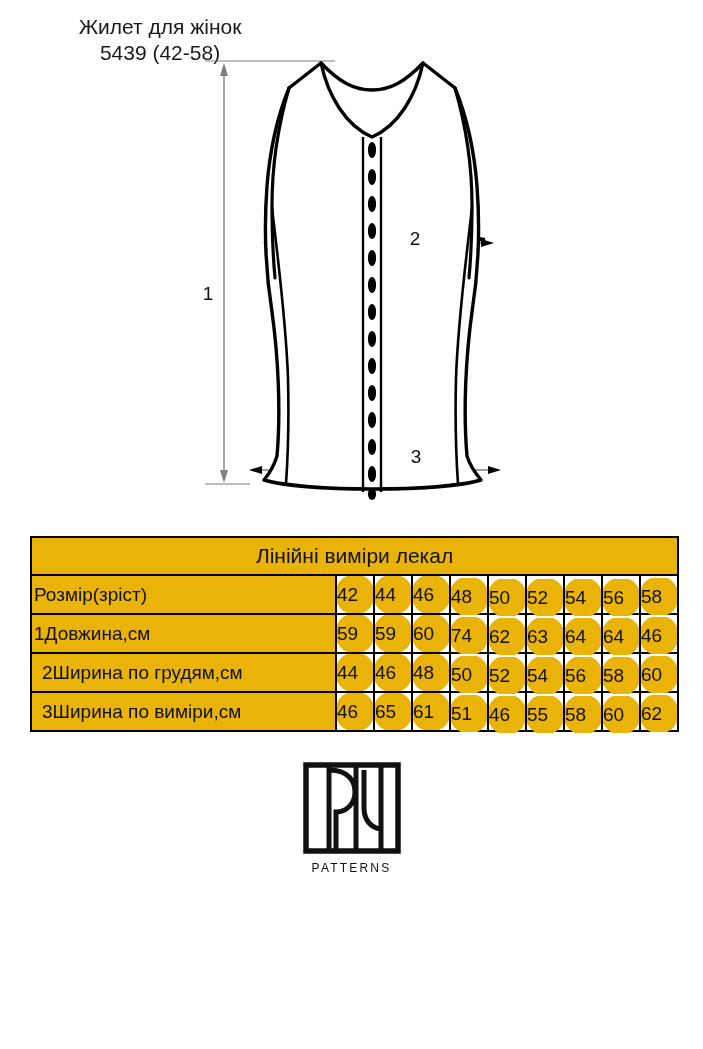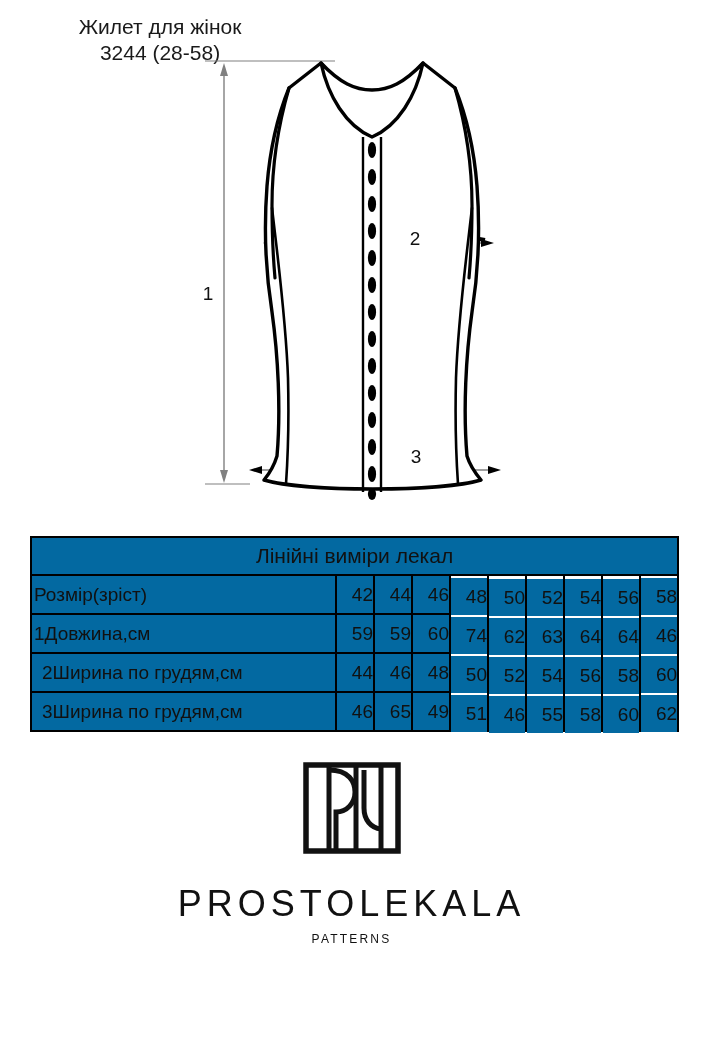--- a/index.html
+++ b/index.html
@@ -49,41 +49,42 @@
     width: 645px;
     border-collapse: collapse;
     table-layout: fixed;
   }
   #measure-table td, #measure-table th {
     border: 2px solid #000;
     padding: 0;
     font-weight: normal;
     font-size: 19px;
     color: #111;
-    background: #0369a1;
+    background: #eab308;
   }
   #measure-table .tbl-title {
     height: 36px;
     text-align: center;
     font-size: 21px;
     vertical-align: middle;
   }
   #measure-table .row-label {
     height: 37px;
     text-align: left;
     padding-left: 2px;
     vertical-align: middle;
     white-space: nowrap;
     overflow: hidden;
   }
   #measure-table .row-label.indent { padding-left: 10px; margin-left: 45px; }
   #measure-table .val {
-    text-align: right;
+    text-align: left;
     vertical-align: middle;
     height: 37px;
+    border-radius: 17px;
   }
   
   #measure-table .val.v0 { font-size: 19px; }
   #measure-table .val.v1 { font-size: 19px; }
   #measure-table .val.v2 { font-size: 19px; }
   #measure-table .val.v3 { font-size: 19px; position: relative; top: 2px; }
   #measure-table .val.v4 { font-size: 19px; position: relative; top: 3px; }
   #measure-table .val.v5 { font-size: 19px; position: relative; top: 3px; }
   #measure-table .val.v6 { font-size: 19px; position: relative; top: 3px; }
   #measure-table .val.v7 { font-size: 19px; position: relative; top: 3px; }
@@ -117,21 +118,21 @@
     letter-spacing: 2.2px;
     font-weight: normal;
     color: #111;
   }
 </style>
 </head>
 <body>
 
 <div id="title-block">
   <div class="title-line">Жилет для жінок</div>
-  <div class="title-line">3244 (28-58)</div>
+  <div class="title-line">5439 (42-58)</div>
 </div>
 
 <svg id="tech-drawing" viewBox="0 0 703 525">
 
   <g stroke="#808080" stroke-width="1.2" fill="none">
     <line x1="205" y1="61" x2="335" y2="61"></line>
     <line x1="205" y1="484" x2="250" y2="484"></line>
   </g>
 
   <g stroke="#808080" stroke-width="1.4" fill="none">
@@ -273,24 +274,24 @@
       <td class="val v2">48</td>
       <td class="val v3">50</td>
       <td class="val v4">52</td>
       <td class="val v5">54</td>
       <td class="val v6">56</td>
       <td class="val v7">58</td>
       <td class="val v8">60</td>
     </tr>
 
     <tr>
-      <td class="row-label indent">3Ширина по грудям,см</td>
+      <td class="row-label indent">3Ширина по виміри,см</td>
       <td class="val v0">46</td>
       <td class="val v1">65</td>
-      <td class="val v2">49</td>
+      <td class="val v2">61</td>
       <td class="val v3">51</td>
       <td class="val v4">46</td>
       <td class="val v5">55</td>
       <td class="val v6">58</td>
       <td class="val v7">60</td>
       <td class="val v8">62</td>
     </tr>
   </tbody>
 </table>
 
@@ -304,15 +305,14 @@
 
     <path d="M 26,8 C 46,8 52,20 52,30 C 52,41 44,50 33,50 L 33,89" fill="none" stroke="#111" stroke-width="5"></path>
 
     <line x1="53" y1="3" x2="53" y2="89" stroke="#111" stroke-width="5"></line>
 
     <line x1="78" y1="3" x2="78" y2="89" stroke="#111" stroke-width="5"></line>
 
     <path d="M 61,8 L 61,46 C 61,58 68,66 78,67" fill="none" stroke="#111" stroke-width="5"></path>
   </svg>
 
-  <div id="brand-name">PROSTOLEKALA</div>
   <div id="brand-tagline">PATTERNS</div>
 </div>
 
 </body></html>

